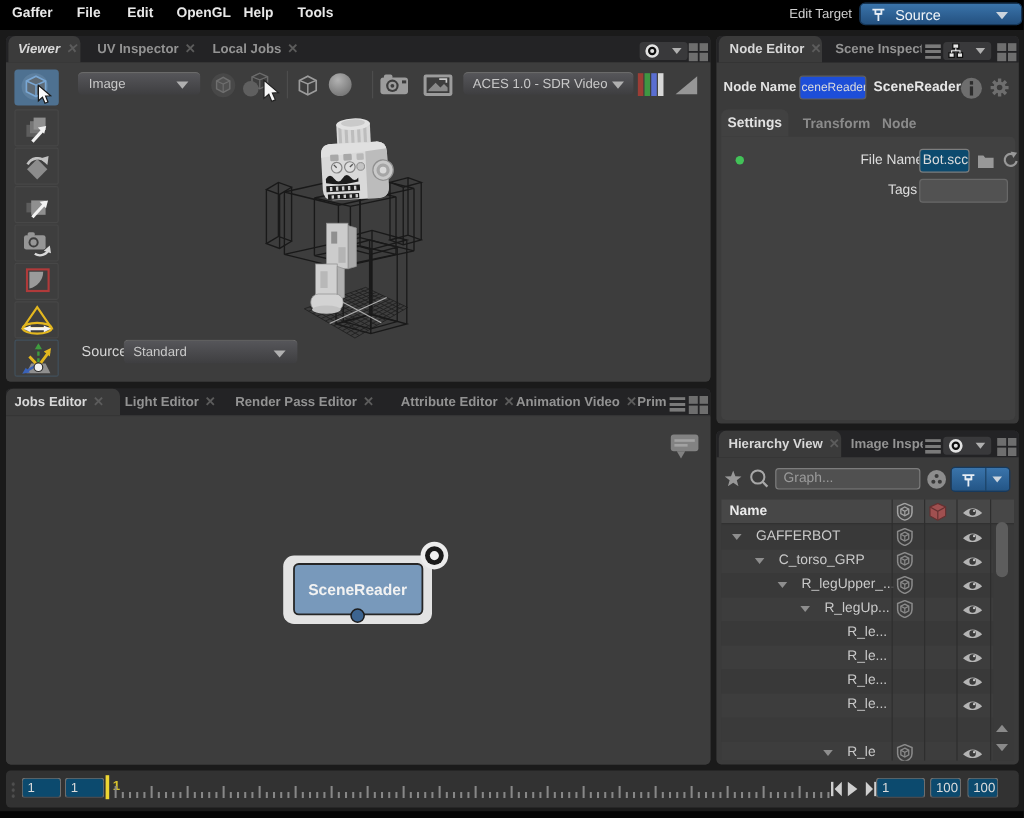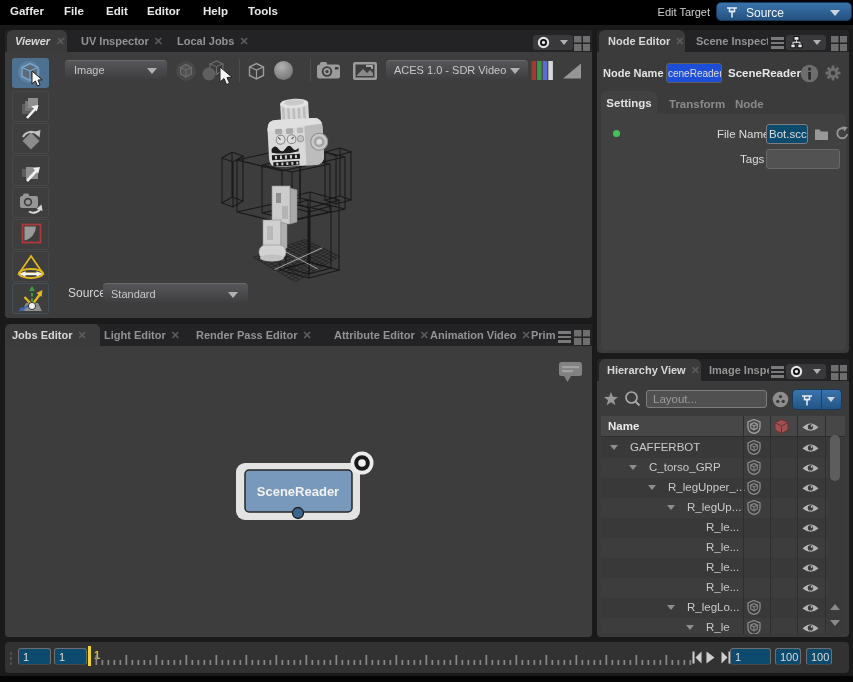--- a/index.html
+++ b/index.html
@@ -30,21 +30,21 @@
 .burger { position:absolute; width:13px; height:12px; background:
   linear-gradient(to bottom, #7a7a7a 0px, #7a7a7a 2.6px, rgba(0,0,0,0) 2.6px, rgba(0,0,0,0) 4.7px, #7a7a7a 4.7px, #7a7a7a 7.3px, rgba(0,0,0,0) 7.3px, rgba(0,0,0,0) 9.4px, #7a7a7a 9.4px, #7a7a7a 12px); }
 .toolbtn { position:absolute; left:7px; width:37px; height:31px; background:#3e3e3e;
   border:1px solid #474747; border-radius:2px; }
 </style></head>
 <body>
 <div id="menubar">
   <span class="mitem" style="left:10px">Gaffer</span>
   <span class="mitem" style="left:64px">File</span>
   <span class="mitem" style="left:106px">Edit</span>
-  <span class="mitem" style="left:147px">Editor</span>
+  <span class="mitem" style="left:147px">OpenGL</span>
   <span class="mitem" style="left:203px">Help</span>
   <span class="mitem" style="left:248px">Tools</span>
   <span class="mitem" style="left:655px; width:55px; text-align:right; font-weight:normal; color:#cfcfcf; font-size:11px; top:6px">Edit Target</span>
   <div class="abs" style="left:716px;top:2px;width:136px;height:19px;border-radius:5px;
     background:linear-gradient(#3a74ab,#245180); border:1px solid #17395c;">
     <svg class="abs" style="left:8px;top:2px" width="14" height="14" viewBox="0 0 14 14">
       <g stroke="#e8eef5" stroke-width="1.5" fill="none">
         <path d="M2 3 H12"></path>
           <path d="M4.5 3 V6.5 H9.5 V3"></path>
           <path d="M4.5 6.5 H9.5"></path>
@@ -416,21 +416,21 @@
     <div class="griddy" style="left:234px;top:6px;"></div>
   </div>
   <svg class="abs" style="left:7px;top:33px" width="14" height="14" viewBox="0 0 14 14">
       <path d="M7 0 L8.8 4.8 L14 5 L10 8.2 L11.4 13.2 L7 10.3 L2.6 13.2 L4 8.2 L0 5 L5.2 4.8 Z" fill="#989898"></path>
     </svg>
   <svg class="abs" style="left:27px;top:31px" width="18" height="18" viewBox="0 0 18 18">
       <circle cx="7.5" cy="7.5" r="5.5" fill="none" stroke="#a8a8a8" stroke-width="1.7"></circle>
       <path d="M11.5 11.5 L15.5 15.5" stroke="#a8a8a8" stroke-width="1.9"></path>
     </svg>
   <div class="field" style="left:49px;top:31px;width:121px;height:18px;border-color:#7d7d7d;background:#505050;">
-      <span style="left:6px;top:2px;color:#9b9b9b;font-size:11.5px;">Layout...</span>
+      <span style="left:6px;top:2px;color:#9b9b9b;font-size:11.5px;">Graph...</span>
     </div>
   <svg class="abs" style="left:175px;top:32px" width="17" height="17" viewBox="0 0 17 17">
       <circle cx="8.5" cy="8.5" r="7.8" fill="#8d8d8d"></circle>
       <circle cx="8.5" cy="5.6" r="1.7" fill="#3b3b3b"></circle>
       <circle cx="5.8" cy="10.4" r="1.7" fill="#3b3b3b"></circle>
       <circle cx="11.2" cy="10.4" r="1.7" fill="#3b3b3b"></circle>
     </svg>
   <div class="abs" style="left:195px;top:30px;width:50px;height:21px;border-radius:4px;background:linear-gradient(#3a74ab,#235586);border:1px solid #17395c;">
     <svg class="abs" style="left:7px;top:3px" width="14" height="14" viewBox="0 0 14 14">
       <g stroke="#e8eef5" stroke-width="1.5" fill="none">
@@ -536,34 +536,20 @@
       <div style="position:absolute;left:0;top:142px;width:227px;height:20px;background:#393939;">
         <span style="position:absolute;left:105px;top:3px;color:#c9c9c9;font-size:11.5px;">R_le...</span>
         <svg style="position:absolute;left:201px;top:5px" width="17" height="11" viewBox="0 0 17 11">
           <path d="M0.5 5.5 Q8.5 -2.5 16.5 5.5 Q8.5 12 0.5 5.5 Z" fill="#b4b4b4"></path>
           <circle cx="8.5" cy="4.9" r="2.7" fill="#3a3a3a"></circle>
           <circle cx="9.7" cy="3.8" r="0.9" fill="#cfcfcf"></circle>
         </svg>
       </div>
       <div style="position:absolute;left:0;top:162px;width:227px;height:20px;background:#3d3d3d;">
         <span style="position:absolute;left:105px;top:3px;color:#c9c9c9;font-size:11.5px;">R_le...</span>
-        <svg style="position:absolute;left:201px;top:5px" width="17" height="11" viewBox="0 0 17 11">
-          <path d="M0.5 5.5 Q8.5 -2.5 16.5 5.5 Q8.5 12 0.5 5.5 Z" fill="#b4b4b4"></path>
-          <circle cx="8.5" cy="4.9" r="2.7" fill="#3a3a3a"></circle>
-          <circle cx="9.7" cy="3.8" r="0.9" fill="#cfcfcf"></circle>
-        </svg>
-      </div>
-      <div style="position:absolute;left:0;top:182px;width:227px;height:20px;background:#393939;">
-        <div style="position:absolute;left:66px;top:7px;width:0;height:0;border-left:4.5px solid transparent;border-right:4.5px solid transparent;border-top:5.5px solid #8e8e8e;"></div>
-        <span style="position:absolute;left:86px;top:3px;color:#c9c9c9;font-size:11.5px;">R_legLo...</span>
-        <svg style="position:absolute;left:146px;top:2px" width="14" height="15" viewBox="0 0 14 15">
-          <path d="M7 0.5 L13 3 V8 C13 11.5 10 13.8 7 14.5 C4 13.8 1 11.5 1 8 V3 Z" fill="none" stroke="#8a8a8a" stroke-width="1.3"></path>
-          <path d="M7 3.5 L10.3 5.2 V9 L7 10.8 L3.7 9 V5.2 Z" fill="none" stroke="#8a8a8a" stroke-width="1.1"></path>
-          <path d="M3.7 5.2 L7 7 L10.3 5.2 M7 7 V10.8" stroke="#8a8a8a" stroke-width="1" fill="none"></path>
-        </svg>
         <svg style="position:absolute;left:201px;top:5px" width="17" height="11" viewBox="0 0 17 11">
           <path d="M0.5 5.5 Q8.5 -2.5 16.5 5.5 Q8.5 12 0.5 5.5 Z" fill="#b4b4b4"></path>
           <circle cx="8.5" cy="4.9" r="2.7" fill="#3a3a3a"></circle>
           <circle cx="9.7" cy="3.8" r="0.9" fill="#cfcfcf"></circle>
         </svg>
       </div>
       <div style="position:absolute;left:0;top:202px;width:227px;height:20px;background:#3d3d3d;">
         <div style="position:absolute;left:85px;top:7px;width:0;height:0;border-left:4.5px solid transparent;border-right:4.5px solid transparent;border-top:5.5px solid #8e8e8e;"></div>
         <span style="position:absolute;left:105px;top:3px;color:#c9c9c9;font-size:11.5px;">R_le</span>
         <svg style="position:absolute;left:146px;top:2px" width="14" height="15" viewBox="0 0 14 15">

